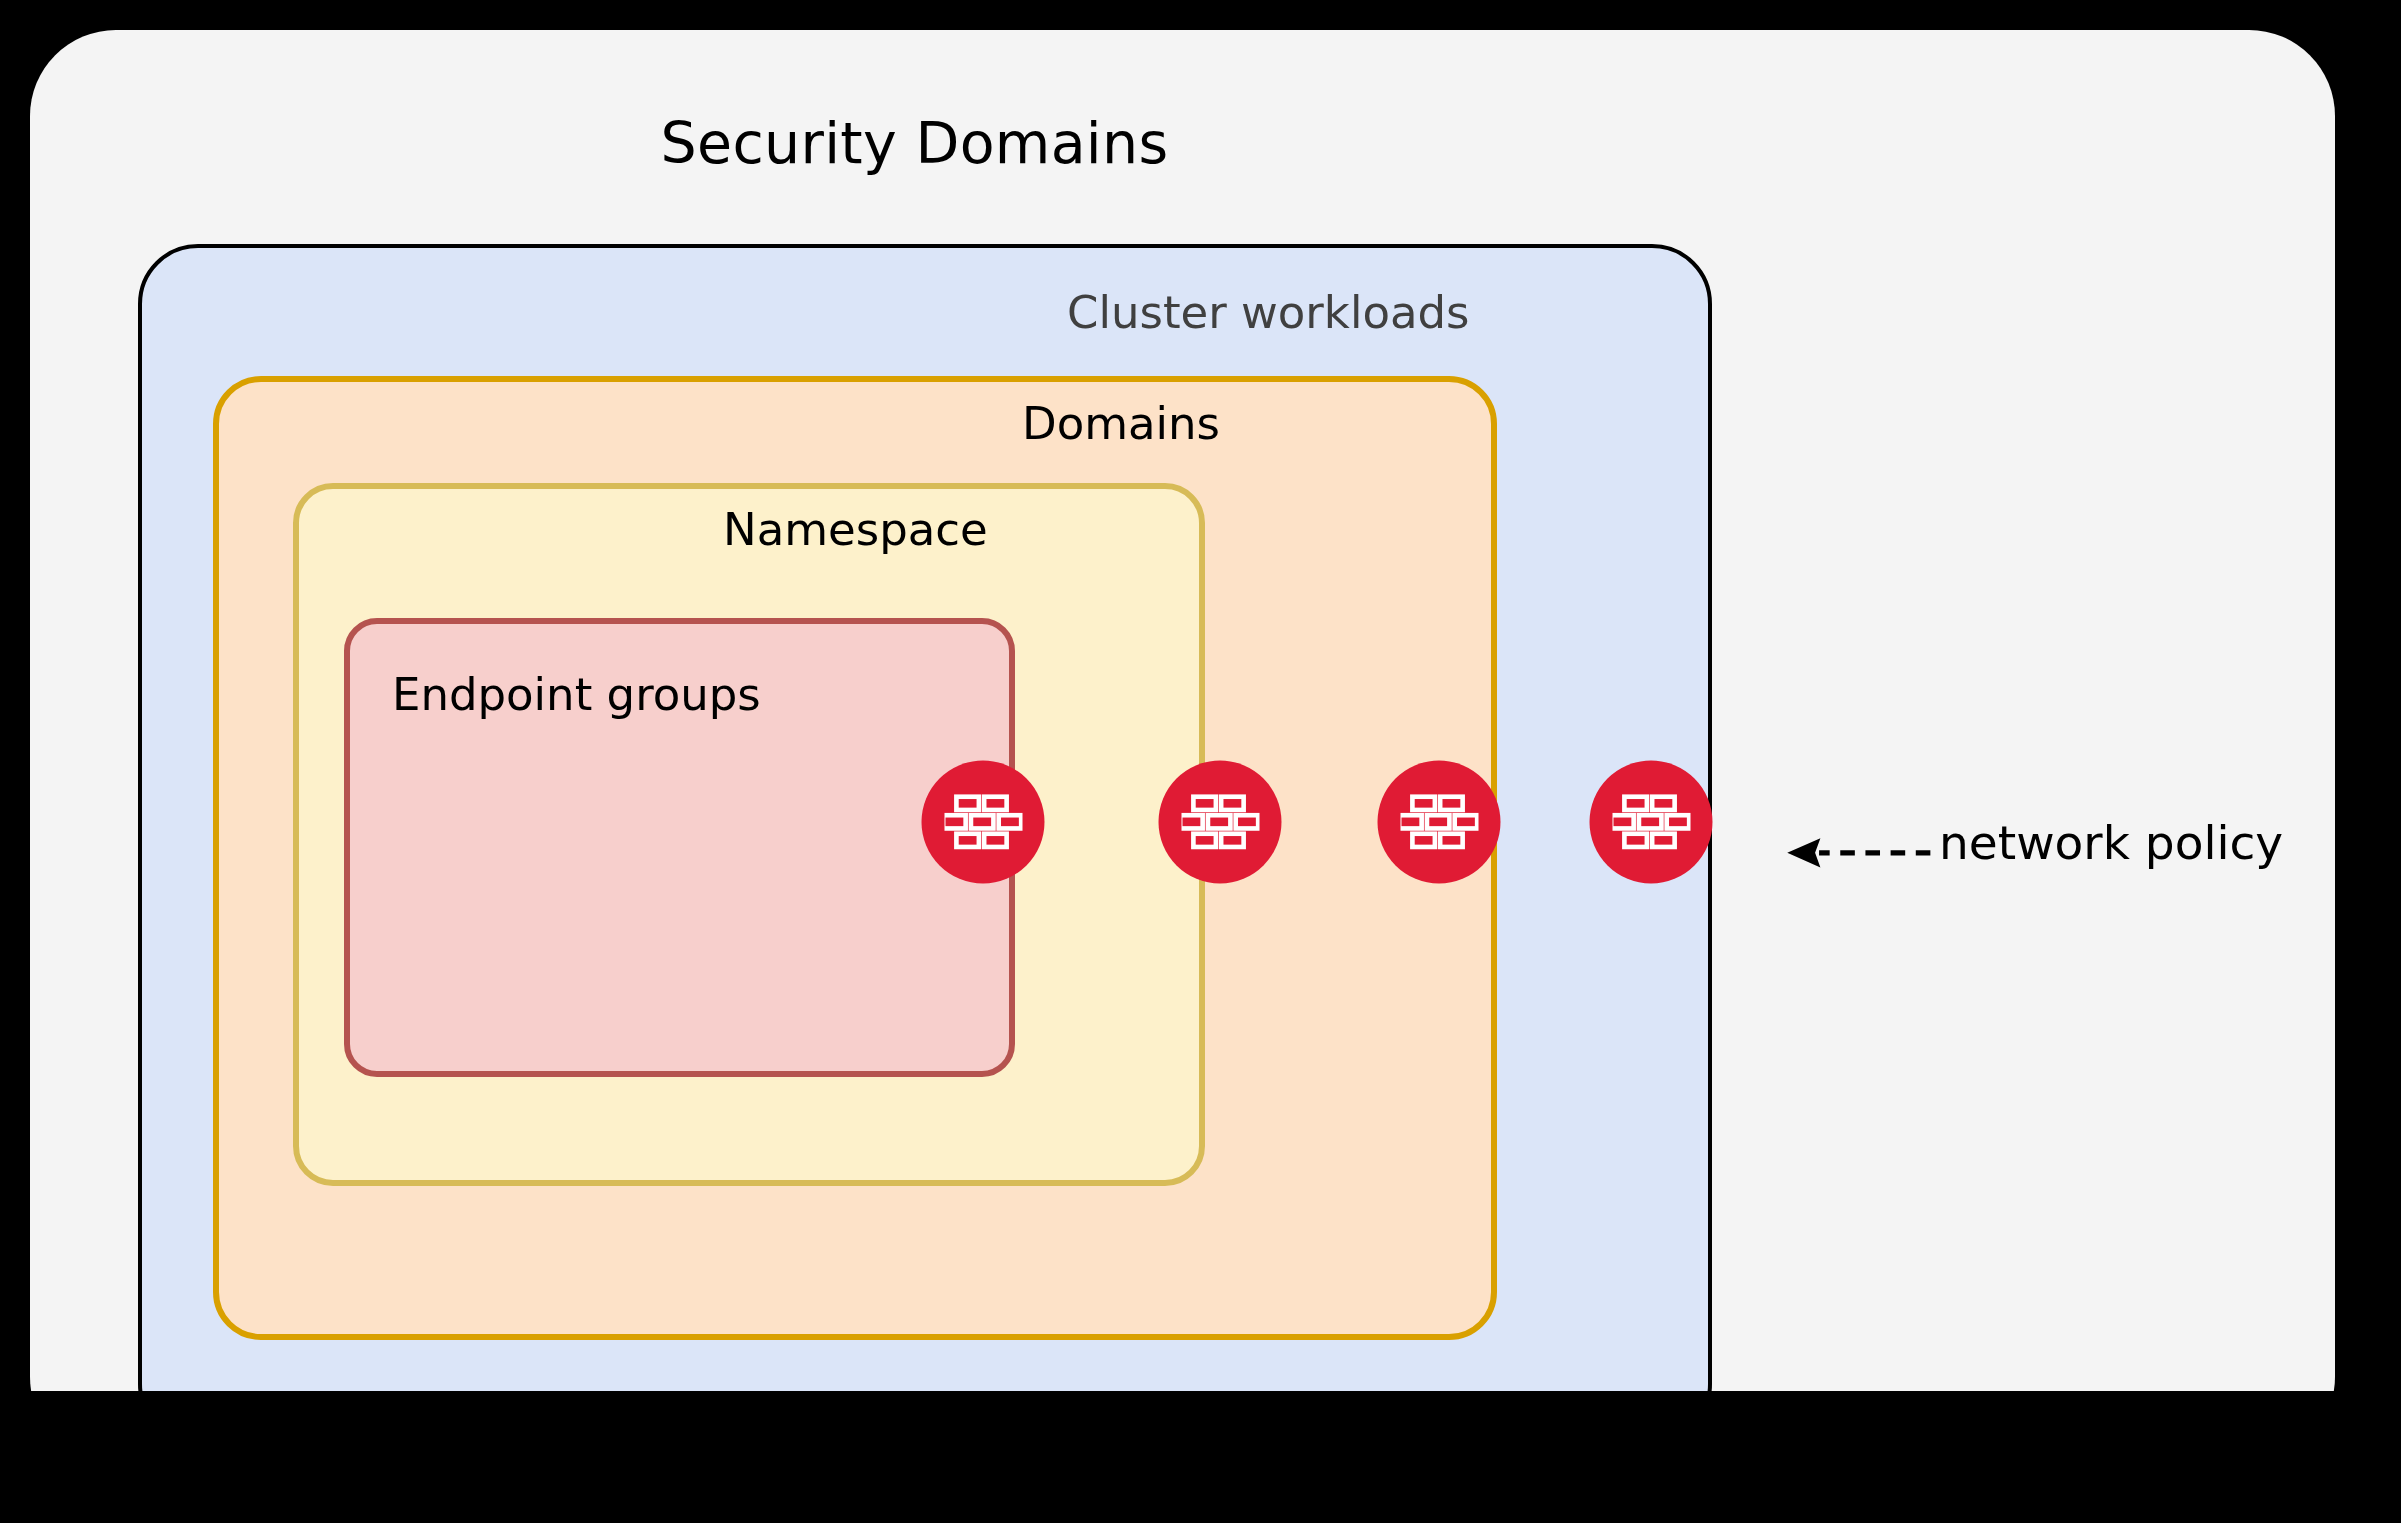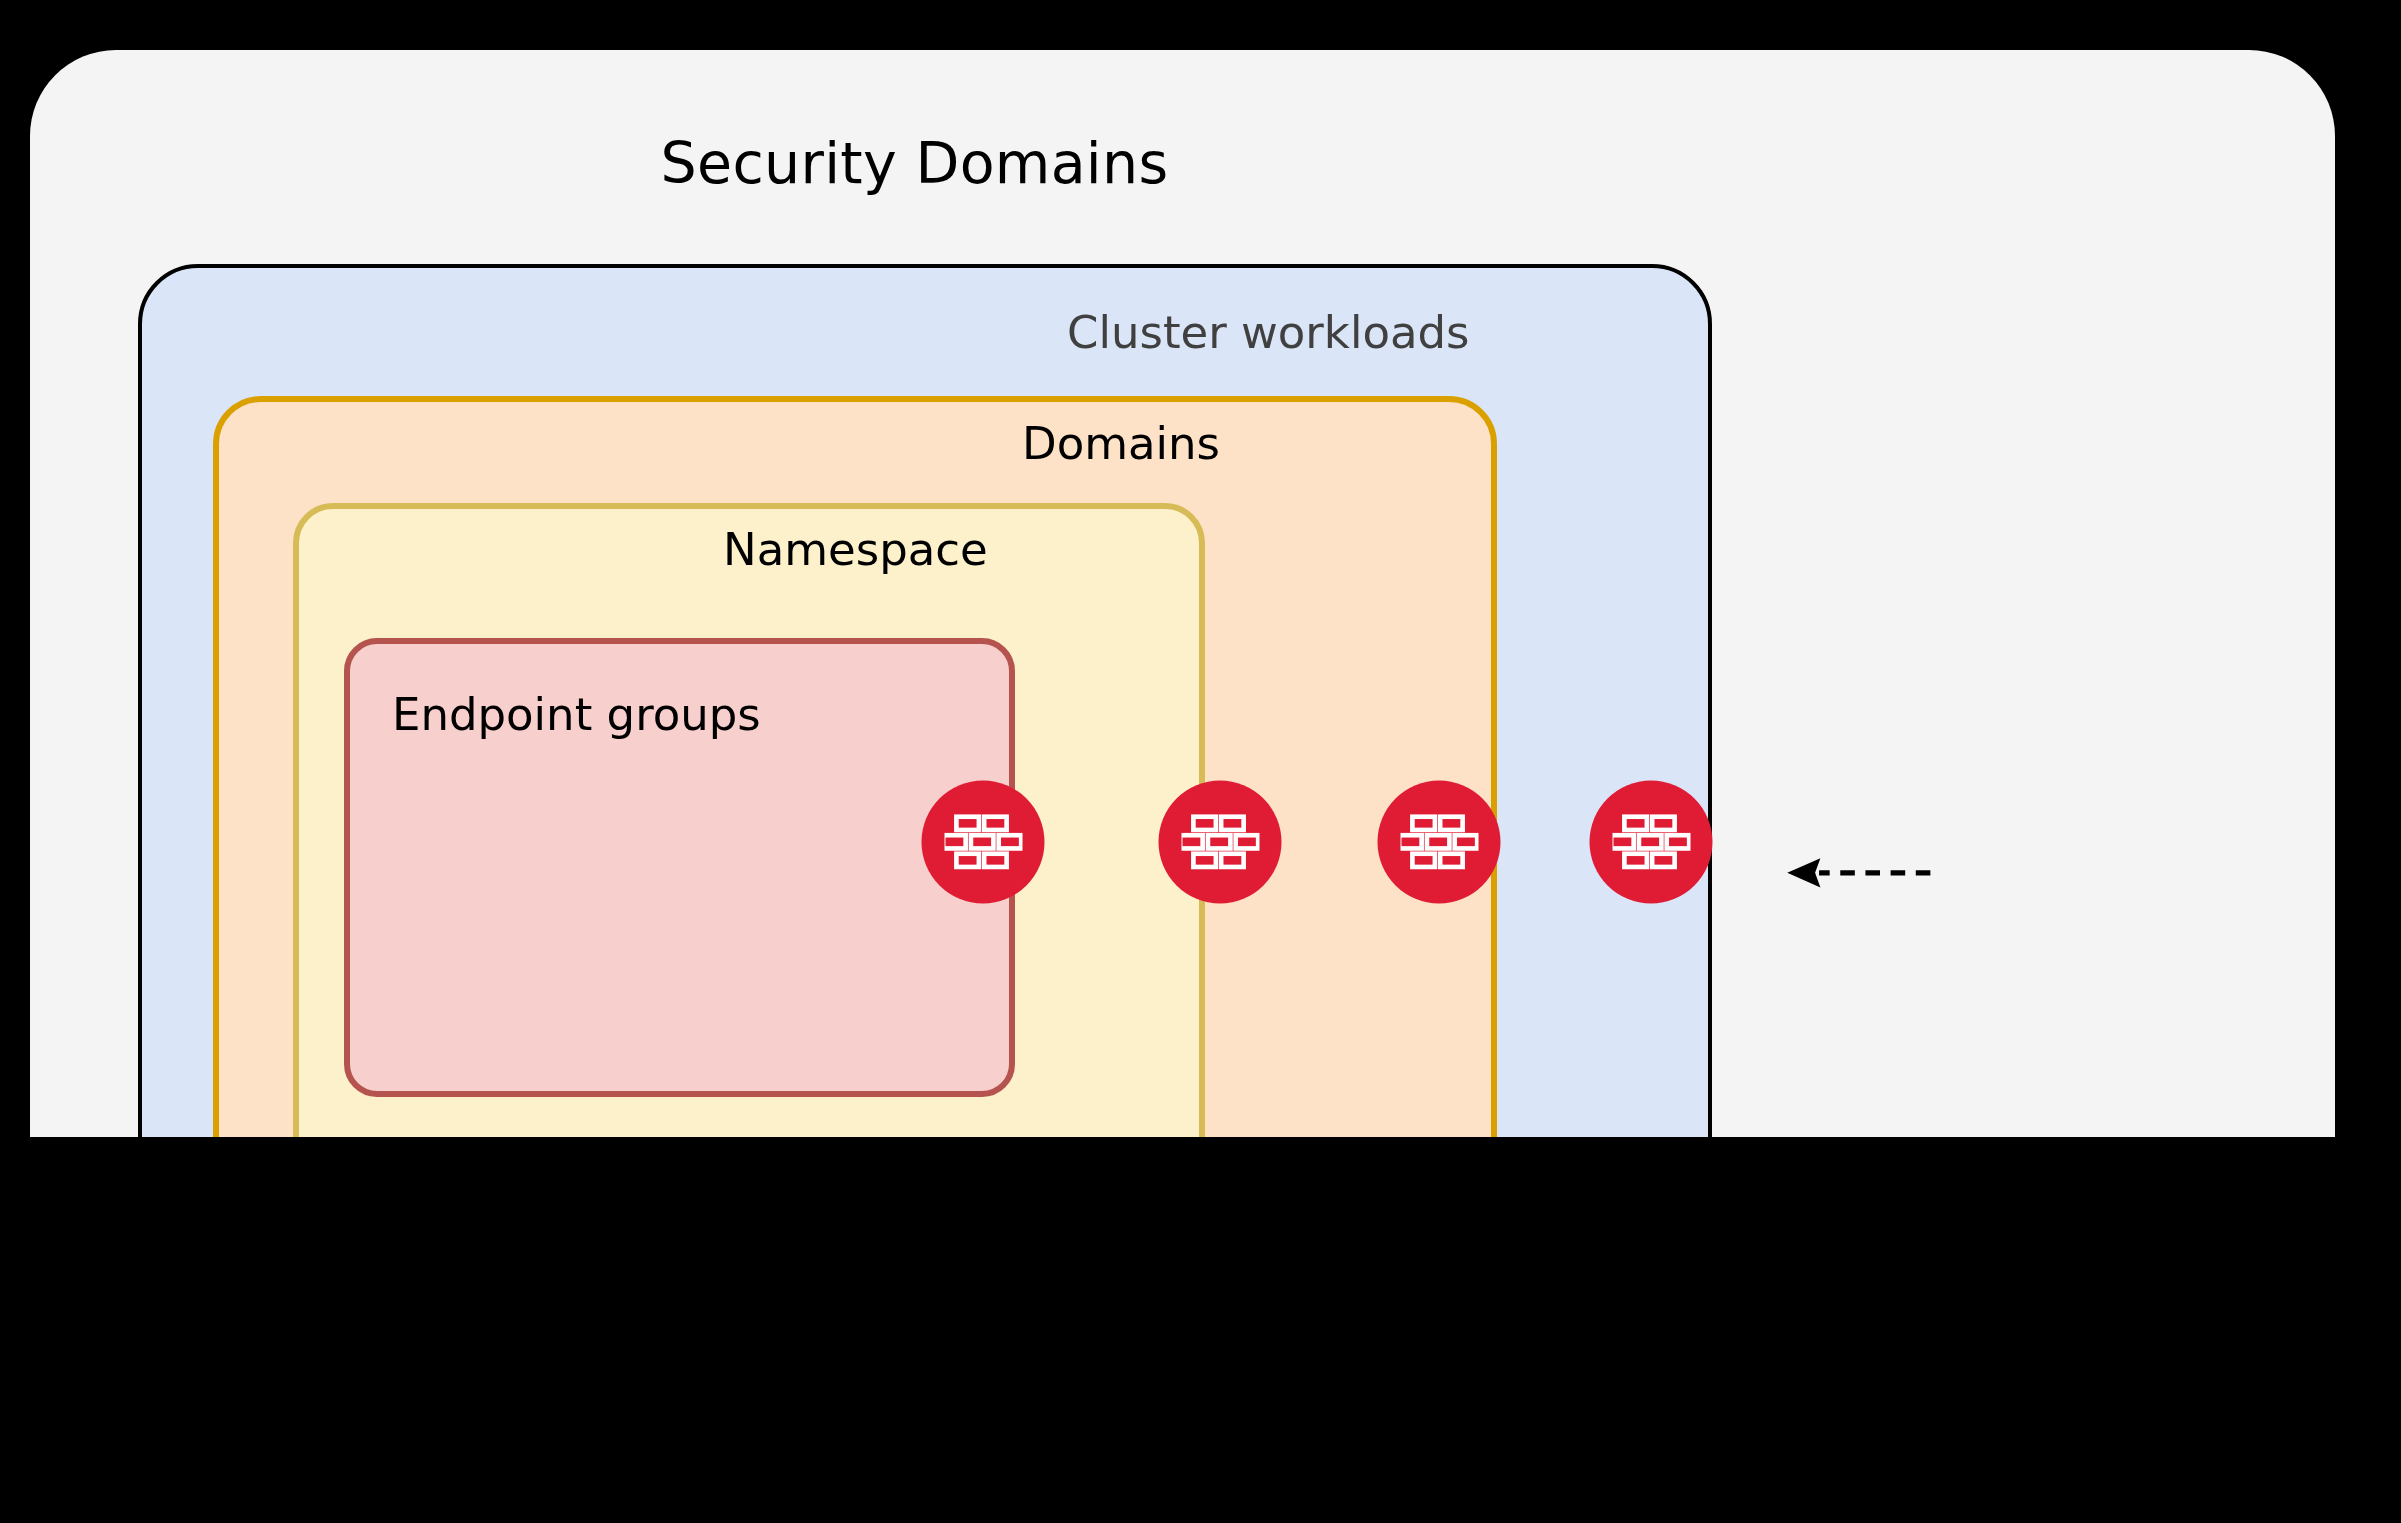--- a/index.html
+++ b/index.html
@@ -3,25 +3,24 @@
 <meta charset="utf-8">
 <style>
   html, body {
     margin: 0;
     padding: 0;
     background: #000000;
   }
   #canvas {
     position: relative;
     width: 2401px;
-    height: 1117px;
+    height: 1391px;
     background: #000000;
     overflow: hidden;
     font-family: "DejaVu Sans", sans-serif;
-    margin-top: 20px;
   }
 
   
   .outer-frame {
     position: absolute;
     left: 30px;
     top: 30px;
     width: 2305px;
     height: 1433px;
     background: #F4F4F4;
@@ -248,16 +247,17 @@
           <rect x="60" y="62" width="34" height="20"></rect>
         </g>
       </svg>
     </div>
 
     <svg class="np-arrow" viewBox="0 0 230 80">
       <line x1="228" y1="42" x2="60" y2="42" stroke="#000000" stroke-width="8" stroke-dasharray="22,16"></line>
       <polygon points="12,42 62,20 54,42 62,64" fill="#000000"></polygon>
     </svg>
 
+    <div class="label-network-policy">network policy</div>
 
   </div>
 </div>
 
 
 </body></html>

